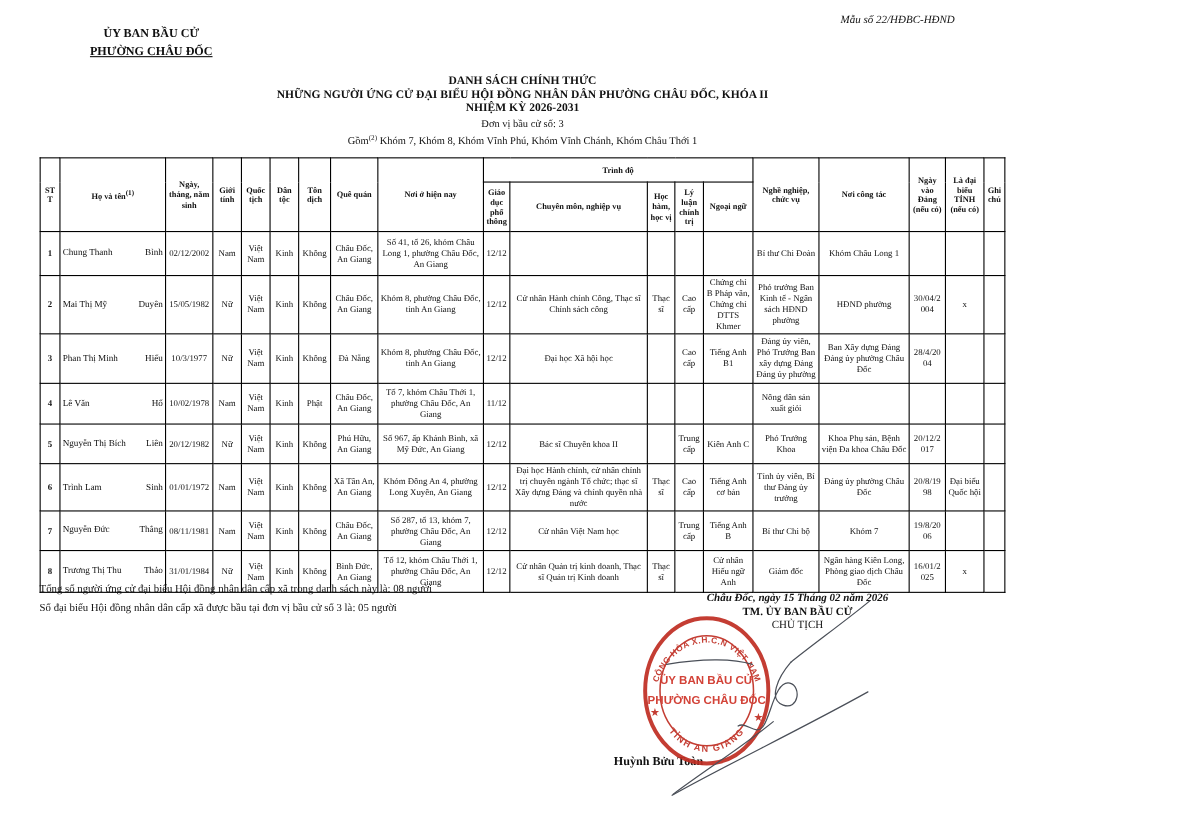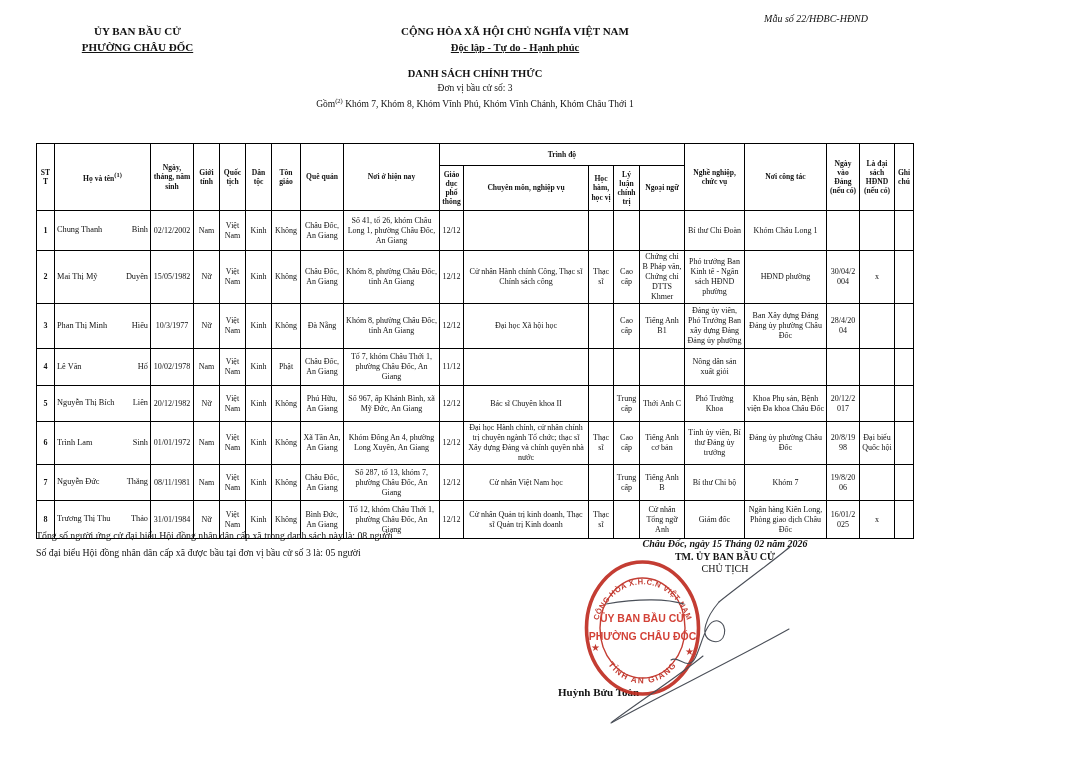--- a/index.html
+++ b/index.html
@@ -68,29 +68,27 @@
 </head>
 <body>
 
 <div id="page">
 
   <div class="abs center" id="issuer-block">
     <div class="b">ỦY BAN BẦU CỬ</div>
     <div class="b u">PHƯỜNG CHÂU ĐỐC</div>
   </div>
 
-  <div class="abs center" id="national-block">
-    <div class="b">CỘNG HÒA XÃ HỘI CHỦ NGHĨA VIỆT NAM</div>
-    <div class="b u motto">Độc lập - Tự do - Hạnh phúc</div>
-  </div>
 
   <div class="abs" id="form-number">Mẫu số 22/HĐBC-HĐND</div>
 
   <div class="abs center" id="title-block">
     <div class="t1">DANH SÁCH CHÍNH THỨC</div>
+    <div class="t2">NHỮNG NGƯỜI ỨNG CỬ ĐẠI BIỂU HỘI ĐỒNG NHÂN DÂN PHƯỜNG CHÂU ĐỐC, KHÓA II</div>
+    <div class="t3">NHIỆM KỲ 2026-2031</div>
     <div class="t4">Đơn vị bầu cử số: 3</div>
     <div class="t5"><span>Gồm</span><sup>(2)</sup><span> Khóm 7, Khóm 8, Khóm Vĩnh Phú, Khóm Vĩnh Chánh, Khóm Châu Thới 1</span></div>
   </div>
 
   <div class="abs" id="table-wrap">
     <table class="doc" id="doc-table">
         <colgroup>
           <col style="width: 18px;">
           <col style="width: 96px;">
           <col style="width: 43px;">
@@ -112,28 +110,28 @@
           <col style="width: 19px;">
         </colgroup>
         <thead>
           <tr style="height: 22px;">
             <th rowspan="2">STT</th>
             <th rowspan="2">Họ và tên<sup>(1)</sup></th>
             <th rowspan="2">Ngày, tháng, năm sinh</th>
             <th rowspan="2">Giới tính</th>
             <th rowspan="2">Quốc tịch</th>
             <th rowspan="2">Dân tộc</th>
-            <th rowspan="2">Tôn giáo</th>
+            <th rowspan="2">Tôn dịch</th>
             <th rowspan="2">Quê quán</th>
             <th rowspan="2">Nơi ở hiện nay</th>
             <th colspan="5">Trình độ</th>
             <th rowspan="2">Nghề nghiệp, chức vụ</th>
             <th rowspan="2">Nơi công tác</th>
             <th rowspan="2">Ngày vào Đảng (nếu có)</th>
-            <th rowspan="2">Là đại sách HĐND (nếu có)</th>
+            <th rowspan="2">Là đại biểu TỈNH (nếu có)</th>
             <th rowspan="2">Ghi chú</th>
           </tr>
           <tr style="height: 45px;">
             <th>Giáo dục phổ thông</th>
             <th>Chuyên môn, nghiệp vụ</th>
             <th>Học hàm, học vị</th>
             <th>Lý luận chính trị</th>
             <th>Ngoại ngữ</th>
           </tr>
         </thead>
@@ -254,21 +252,21 @@
             <td class="cell-gender">Nữ</td>
             <td class="cell-nationality">Việt Nam</td>
             <td class="cell-ethnicity">Kinh</td>
             <td class="cell-religion">Không</td>
             <td class="cell-hometown">Phú Hữu, An Giang</td>
             <td class="cell-residence">Số 967, ấp Khánh Bình, xã Mỹ Đức, An Giang</td>
             <td class="cell-education">12/12</td>
             <td class="cell-professional">Bác sĩ Chuyên khoa II</td>
             <td class="cell-academic"></td>
             <td class="cell-politics">Trung cấp</td>
-            <td class="cell-language">Thới Anh C</td>
+            <td class="cell-language">Kiên Anh C</td>
             <td class="cell-occupation">Phó Trưởng Khoa</td>
             <td class="cell-workplace">Khoa Phụ sản, Bệnh viện Đa khoa Châu Đốc</td>
             <td class="cell-party_date">20/12/2017</td>
             <td class="cell-council"></td>
             <td class="cell-notes"></td>
           </tr>
           <tr style="height: 43px;">
             <td class="cell-stt" style="font-weight: bold;">6</td>
             <td class="cell-name">
               <div class="nm">
@@ -332,21 +330,21 @@
             <td class="cell-gender">Nữ</td>
             <td class="cell-nationality">Việt Nam</td>
             <td class="cell-ethnicity">Kinh</td>
             <td class="cell-religion">Không</td>
             <td class="cell-hometown">Bình Đức, An Giang</td>
             <td class="cell-residence">Tổ 12, khóm Châu Thới 1, phường Châu Đốc, An Giang</td>
             <td class="cell-education">12/12</td>
             <td class="cell-professional">Cử nhân Quản trị kinh doanh, Thạc sĩ Quản trị Kinh doanh</td>
             <td class="cell-academic">Thạc sĩ</td>
             <td class="cell-politics"></td>
-            <td class="cell-language">Cử nhân Tổng ngữ Anh</td>
+            <td class="cell-language">Cử nhân Hiếu ngữ Anh</td>
             <td class="cell-occupation">Giám đốc</td>
             <td class="cell-workplace">Ngân hàng Kiên Long, Phòng giao dịch Châu Đốc</td>
             <td class="cell-party_date">16/01/2025</td>
             <td class="cell-council">x</td>
             <td class="cell-notes"></td>
           </tr>
         </tbody>
       </table>
   </div>
 

